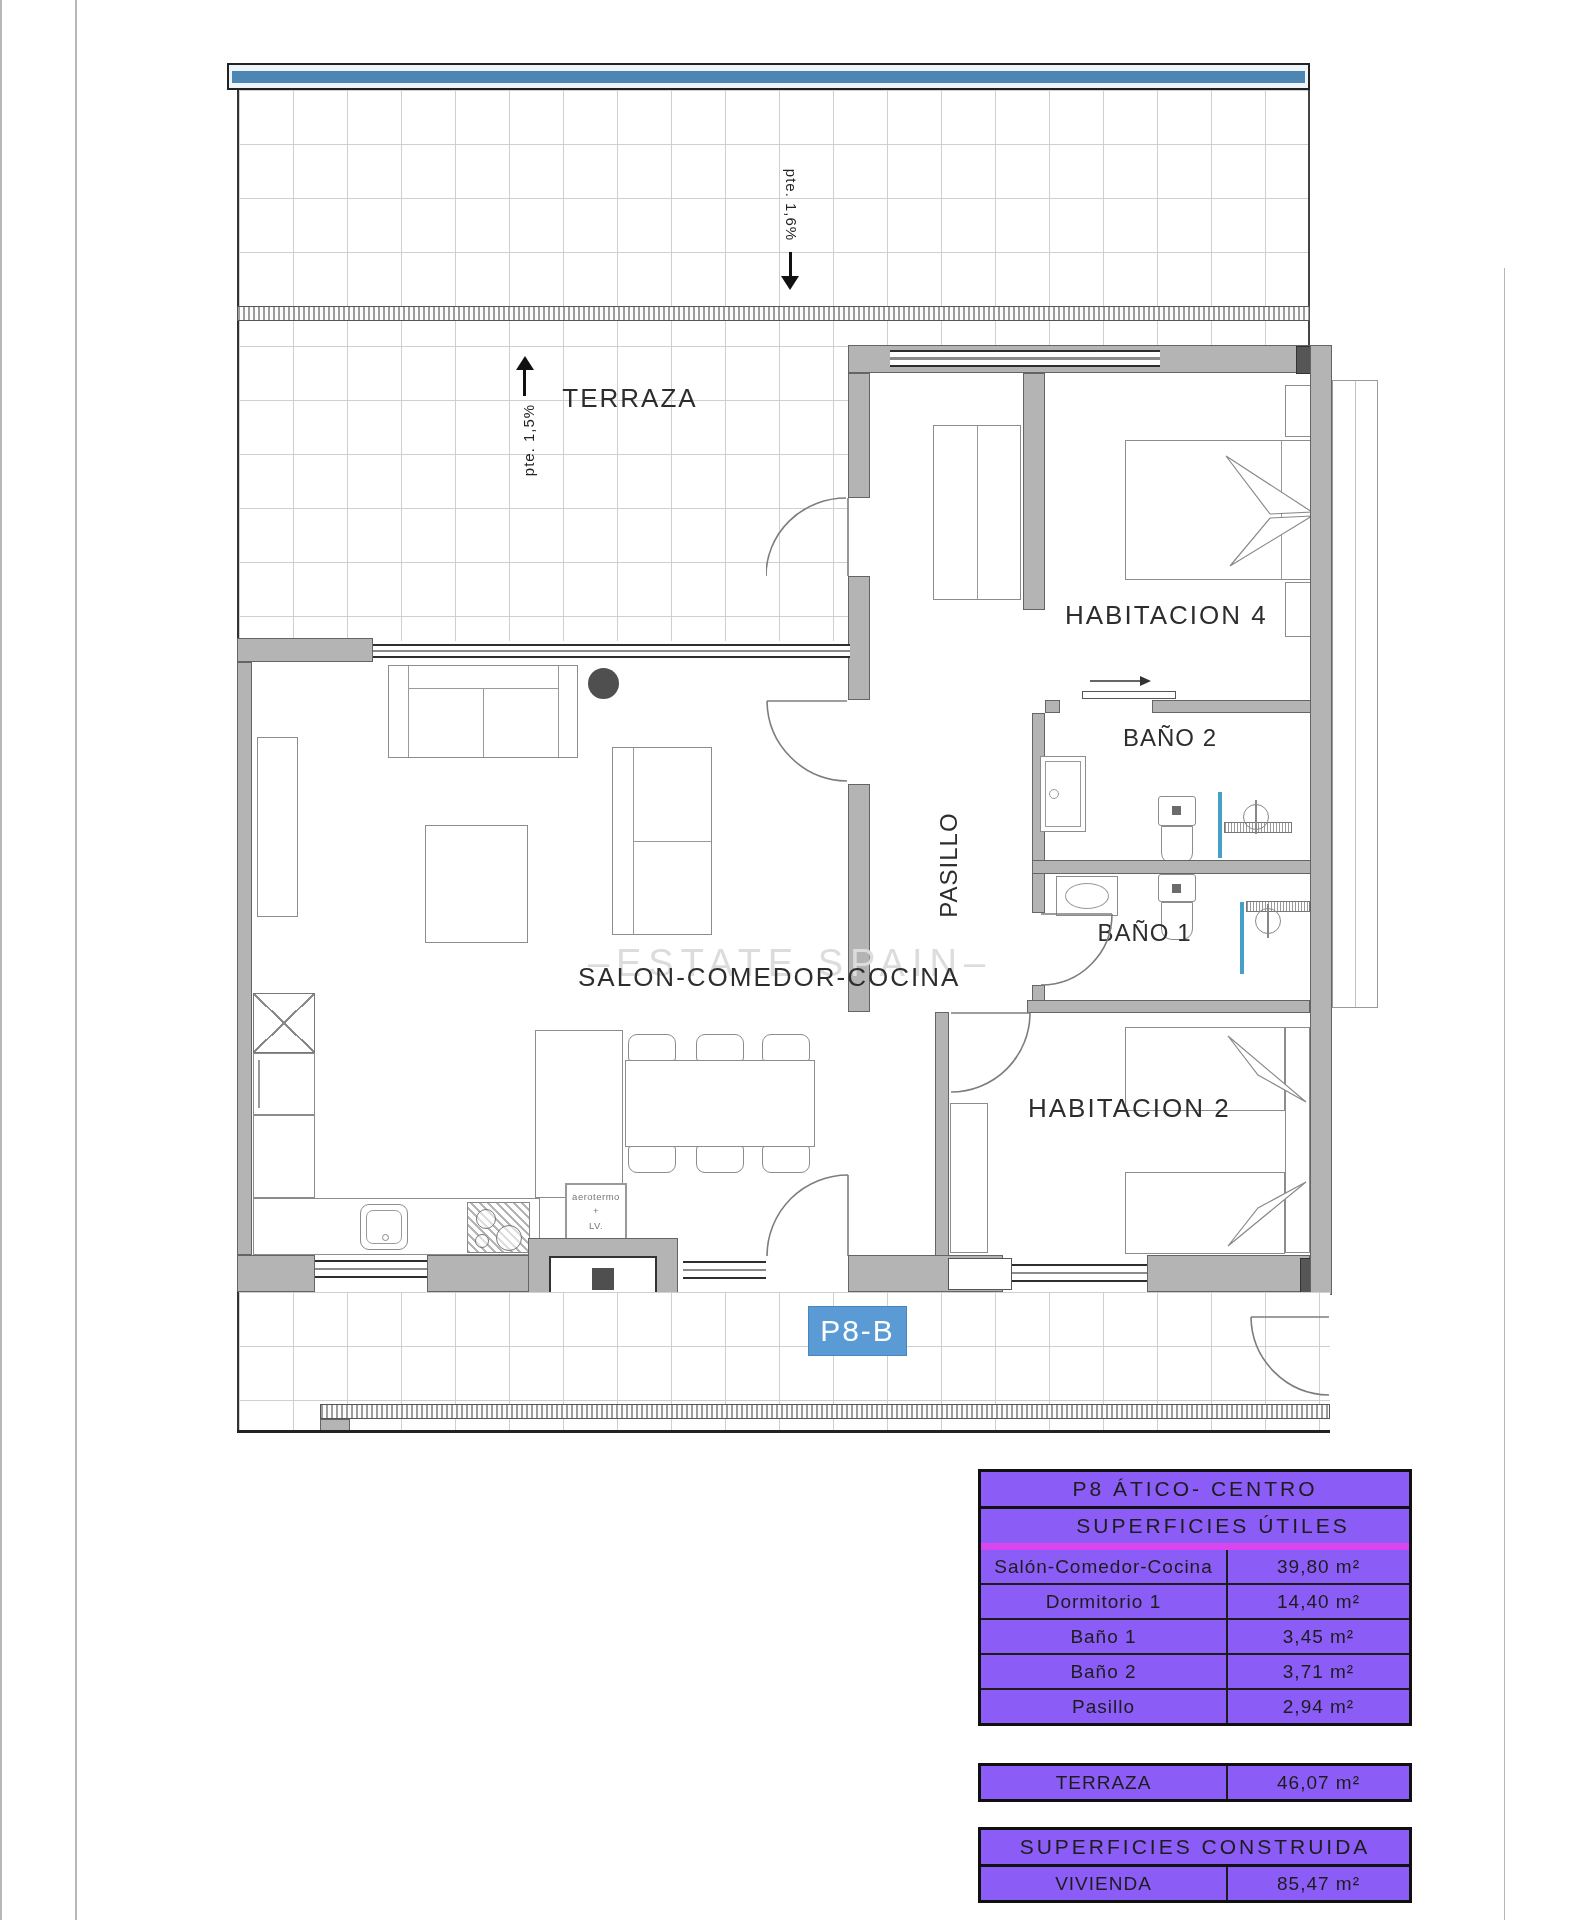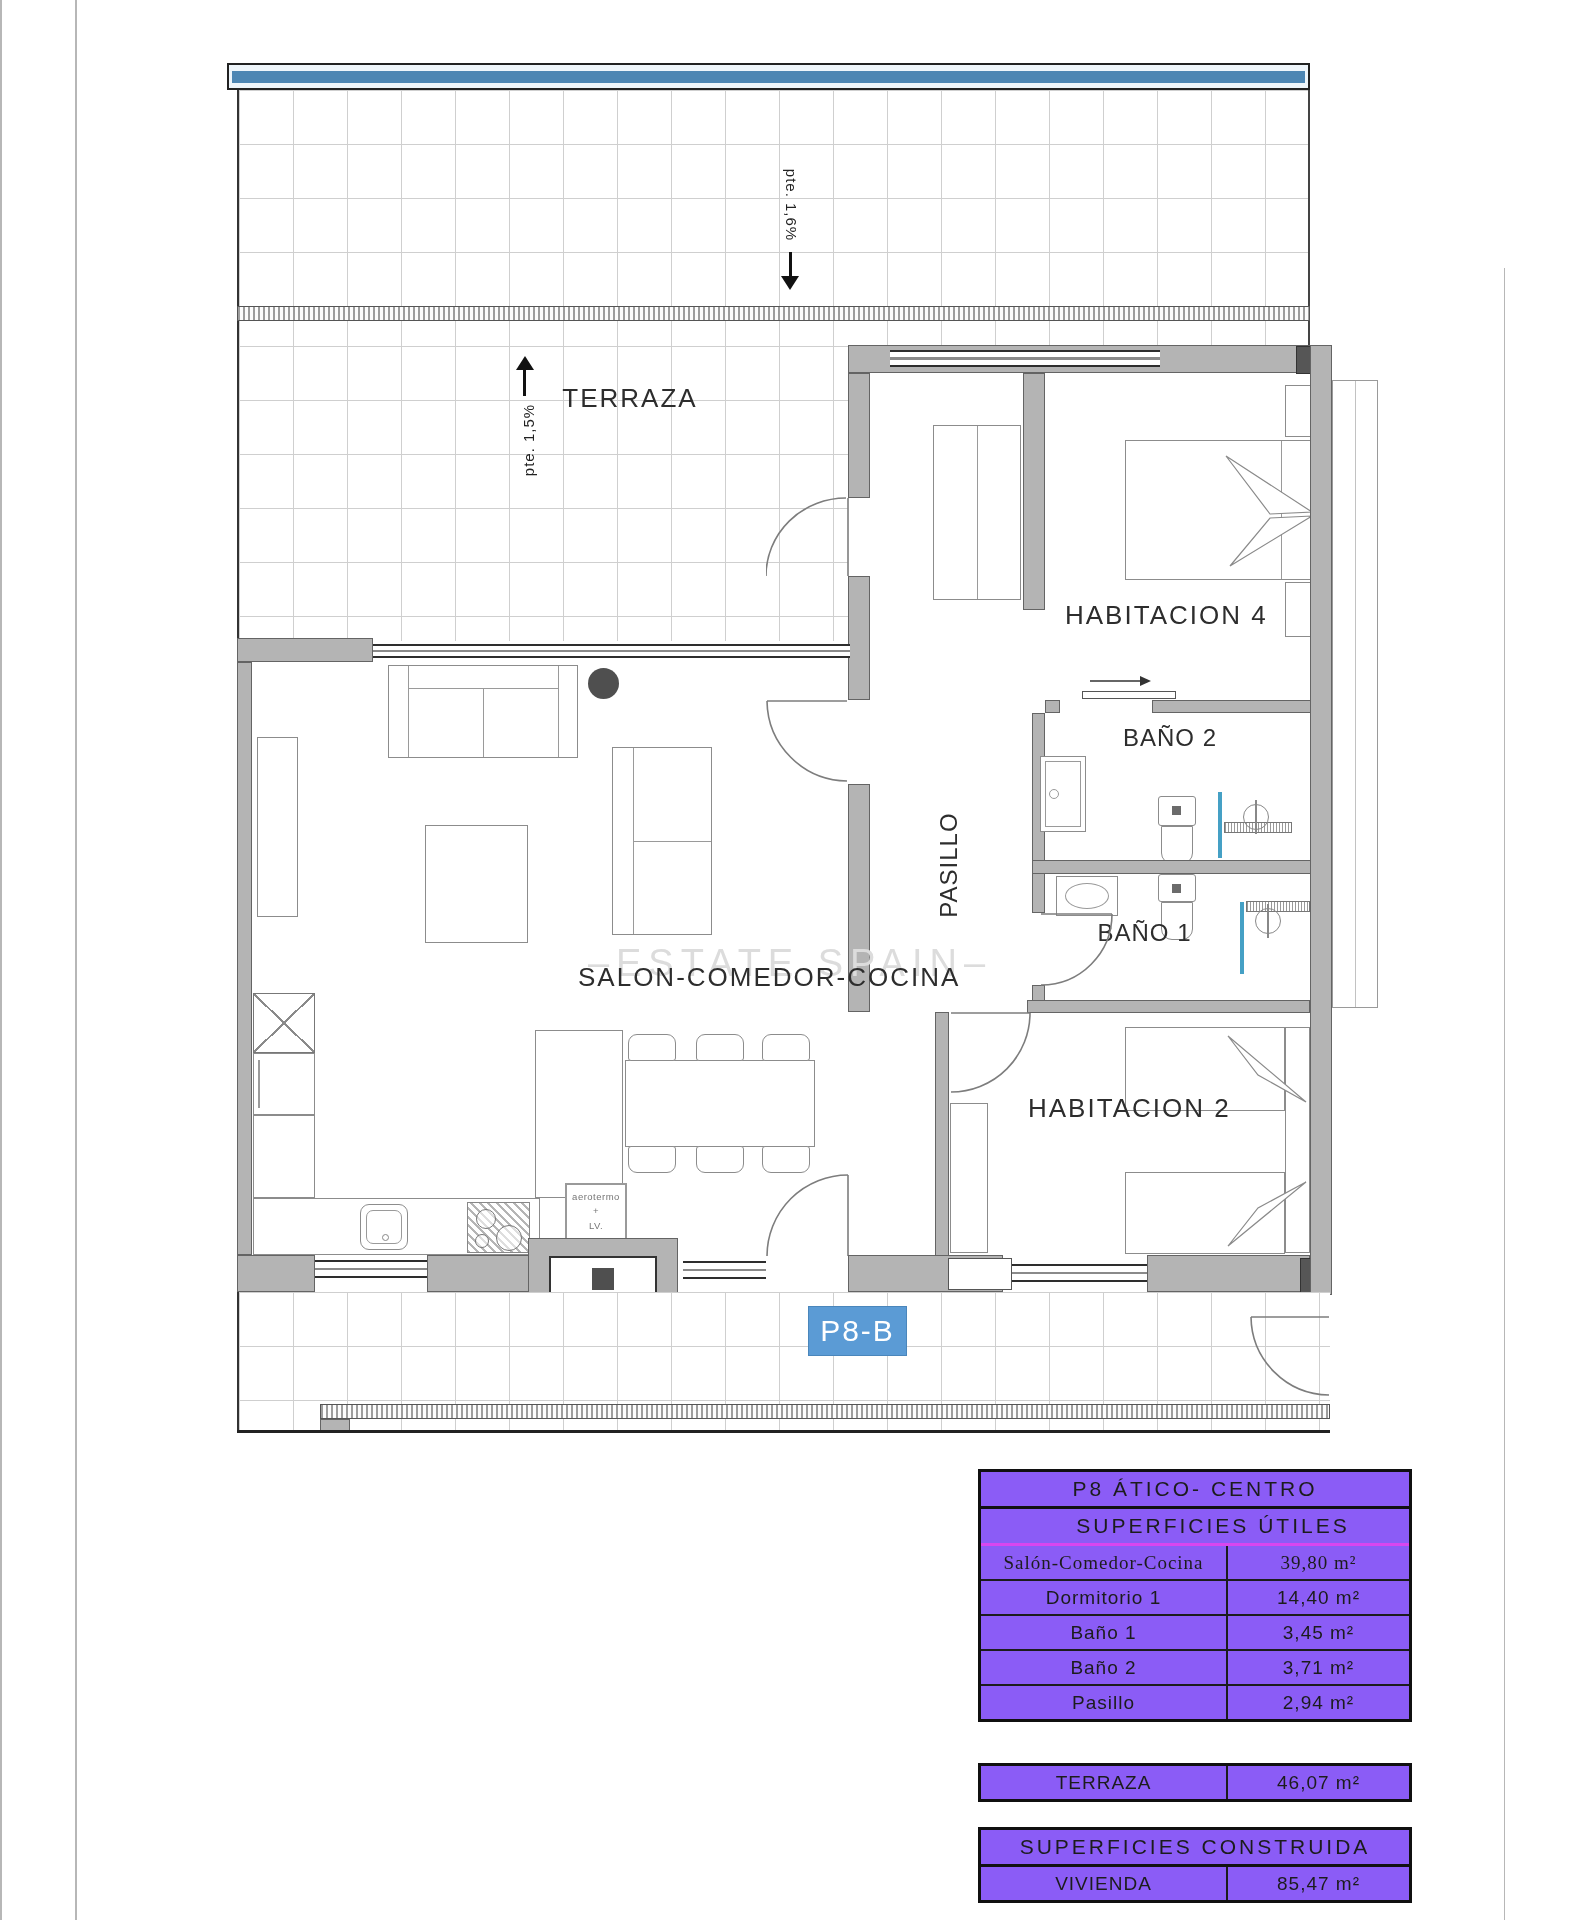--- a/index.html
+++ b/index.html
@@ -241,21 +241,21 @@
 <svg class="a doorsvg" style="left:1250px;top:1316px;" width="80" height="80" viewBox="0 0 80 80">
   <path d="M 1 1 A 79 79 0 0 0 79 79"></path>
     <line x1="1" y1="1" x2="79" y2="1"></line>
 </svg>
 <div class="a badge" style="left:808px;top:1306px;width:99px;height:50px;">P8-B</div>
 <div class="a" style="left:237px;top:1430px;width:1093px;height:3px;background:#222;"></div>
 
 <div class="a tbl" style="left:978px;top:1469px;width:434px;">
   <div class="trow th">P8 ÁTICO- CENTRO</div>
   <div class="trow th" style="border-top:3px solid #111;padding-left:36px;">SUPERFICIES ÚTILES</div>
-  <div class="trow" style="border-top:3px solid #d946ef;font-family:Liberation Serif, serif;">
+  <div class="trow" style="border-top:7px solid #d946ef;">
     <div class="tc1">Salón-Comedor-Cocina</div>
     <div class="tc2">39,80 m²</div>
   </div>
   <div class="trow">
     <div class="tc1">Dormitorio 1</div>
     <div class="tc2">14,40 m²</div>
   </div>
   <div class="trow">
     <div class="tc1">Baño 1</div>
     <div class="tc2">3,45 m²</div>

